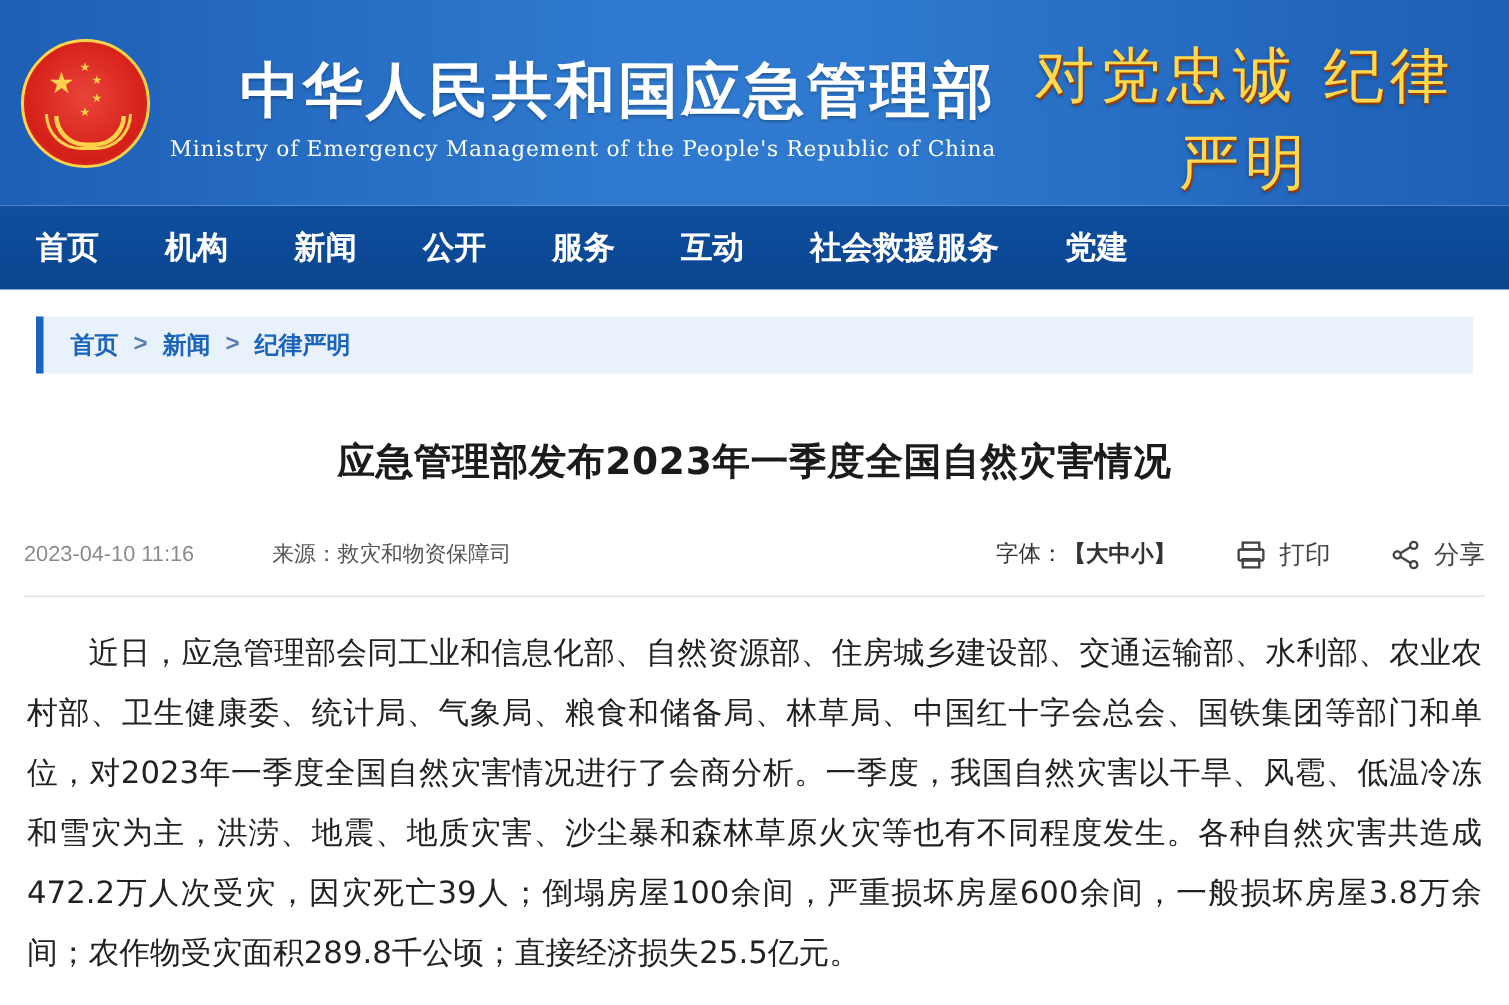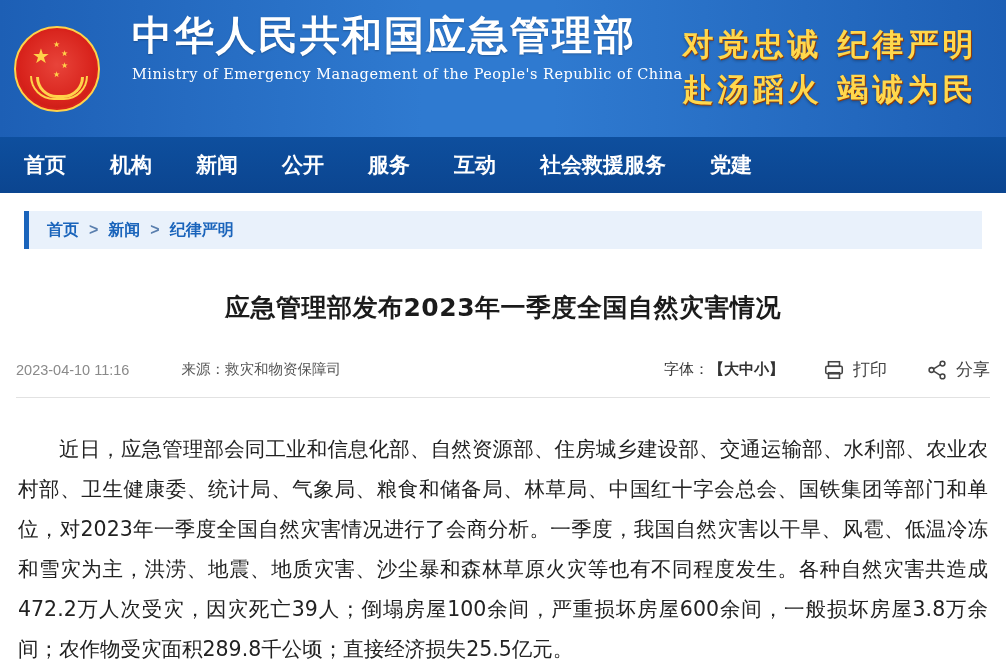--- a/index.html
+++ b/index.html
@@ -73,24 +73,23 @@
     width: 54px;
     height: 22px;
     border: 2px solid #ffd24a;
     border-top: none;
     border-radius: 0 0 28px 28px;
   }
 
   .title-block {
     position: absolute;
     left: 104px;
-    top: 10px;
+    top: 36px;
     width: 560px;
-    text-align: left;
-    margin-left: 28px;
+    text-align: right;
   }
   .title-cn {
     font-family: "DejaVu Serif", "Liberation Serif", serif;
     font-size: 40px;
     font-weight: bold;
     color: #ffffff;
     letter-spacing: 2px;
     line-height: 1.25;
     text-shadow: 0 1px 2px rgba(0,0,0,.25);
   }
@@ -104,22 +103,22 @@
 
   .slogan {
     position: absolute;
     right: 18px;
     top: 22px;
     width: 316px;
     text-align: center;
     font-family: "DejaVu Serif", "Liberation Serif", serif;
   }
   .slogan-line {
-    font-size: 31px;
-    font-weight: bold;
+    font-size: 40px;
+    font-weight: normal;
     color: #ffd84d;
     letter-spacing: 4px;
     line-height: 1.45;
     text-shadow: 1px 1px 0 #9a3b00, 0 2px 3px rgba(0,0,0,.3);
   }
 
   
   .nav {
     height: 56px;
     background: linear-gradient(180deg, #0e4f9e 0%, #0b4590 100%);
@@ -199,21 +198,21 @@
     cursor: pointer;
   }
   .tool svg { display: block; }
 
   .divider {
     margin: 16px 8px 0 8px;
     border-top: 1px solid #e2e2e2;
   }
 
   .body-text {
-    margin: 32px 10px 0 10px;
+    margin: 18px 10px 0 10px;
     font-size: 20.5px;
     line-height: 1.95;
     color: #222;
     text-align: justify;
     text-indent: 2em;
     font-family: "DejaVu Sans", "Liberation Sans", sans-serif;
   }
 </style>
 </head>
 <body>

